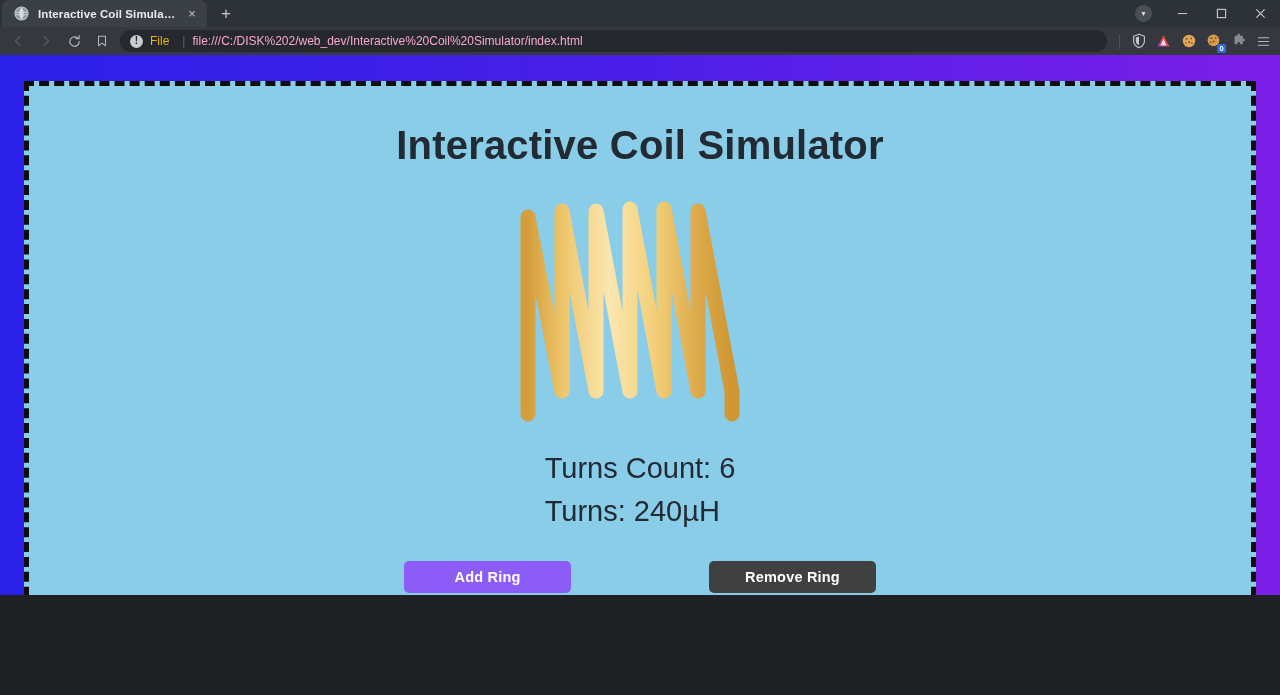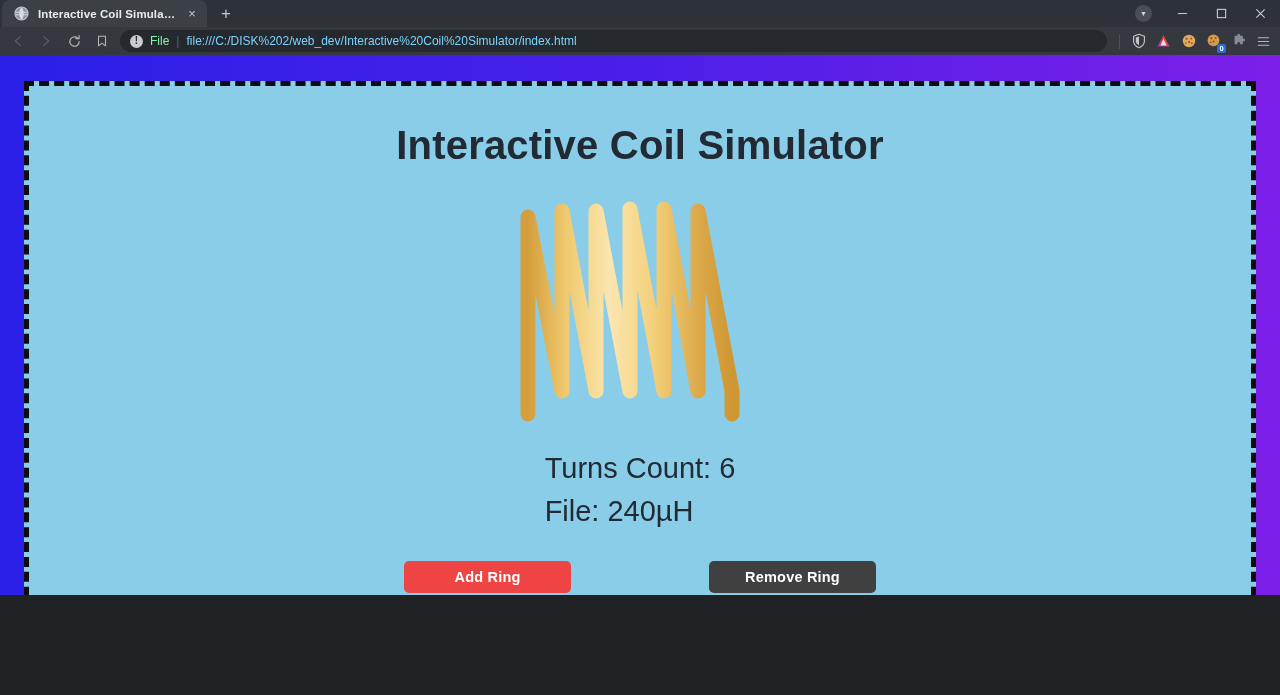--- a/index.html
+++ b/index.html
@@ -164,33 +164,33 @@
     font-size: 10px;
     font-weight: bold;
     display: flex;
     align-items: center;
     justify-content: center;
     line-height: 1;
     flex: 0 0 auto;
     margin-right: 7px;
   }
   .omni-scheme {
-    color: #86efac;
+    color: #eab308;
     font-size: 12px;
     flex: 0 0 auto;
-    margin-right: 7px;
+    margin-right: 13px;
   }
   .omni-sep {
     color: #5f6368;
     font-size: 12px;
     flex: 0 0 auto;
     margin-right: 7px;
   }
   .omni-url {
-    color: #7dd3fc;
+    color: #f9a8d4;
     font-size: 12px;
     white-space: nowrap;
     overflow: hidden;
     text-overflow: ellipsis;
     flex: 1 1 auto;
     min-width: 0;
   }
 
   .tb-right {
     display: flex;
@@ -296,21 +296,21 @@
     font-weight: bold;
     font-family: "Liberation Sans", sans-serif;
     width: 167px;
     height: 32px;
     line-height: 32px;
     text-align: center;
     padding: 0;
     letter-spacing: 0.2px;
   }
   .btn-add {
-    background: #ef4444;
+    background: #8b5cf6;
     margin-right: 138px;
   }
   .btn-remove {
     background: #404040;
   }
 </style>
 </head>
 <body>
 
 <div class="browser">
@@ -464,21 +464,21 @@
             </linearGradient>
           </defs>
           <g fill="none" stroke="url(#wire)" stroke-width="15" stroke-linecap="round" stroke-linejoin="round">
             <path d="M18 215 L18 18 L52 192 L52 12 L86 192 L86 12 L120 192 L120 10 L154 192 L154 10 L188 192 L188 12 L222 192 L222 215"></path>
           </g>
         </svg>
       </div>
 
       <div class="readouts">
         <div class="readout">Turns Count: 6</div>
-        <div class="readout">File: 240µH</div>
+        <div class="readout">Turns: 240µH</div>
       </div>
 
       <div class="buttons">
         <button class="btn btn-add">Add Ring</button>
         <button class="btn btn-remove">Remove Ring</button>
       </div>
 
     </div>
   </div>
 </div>

